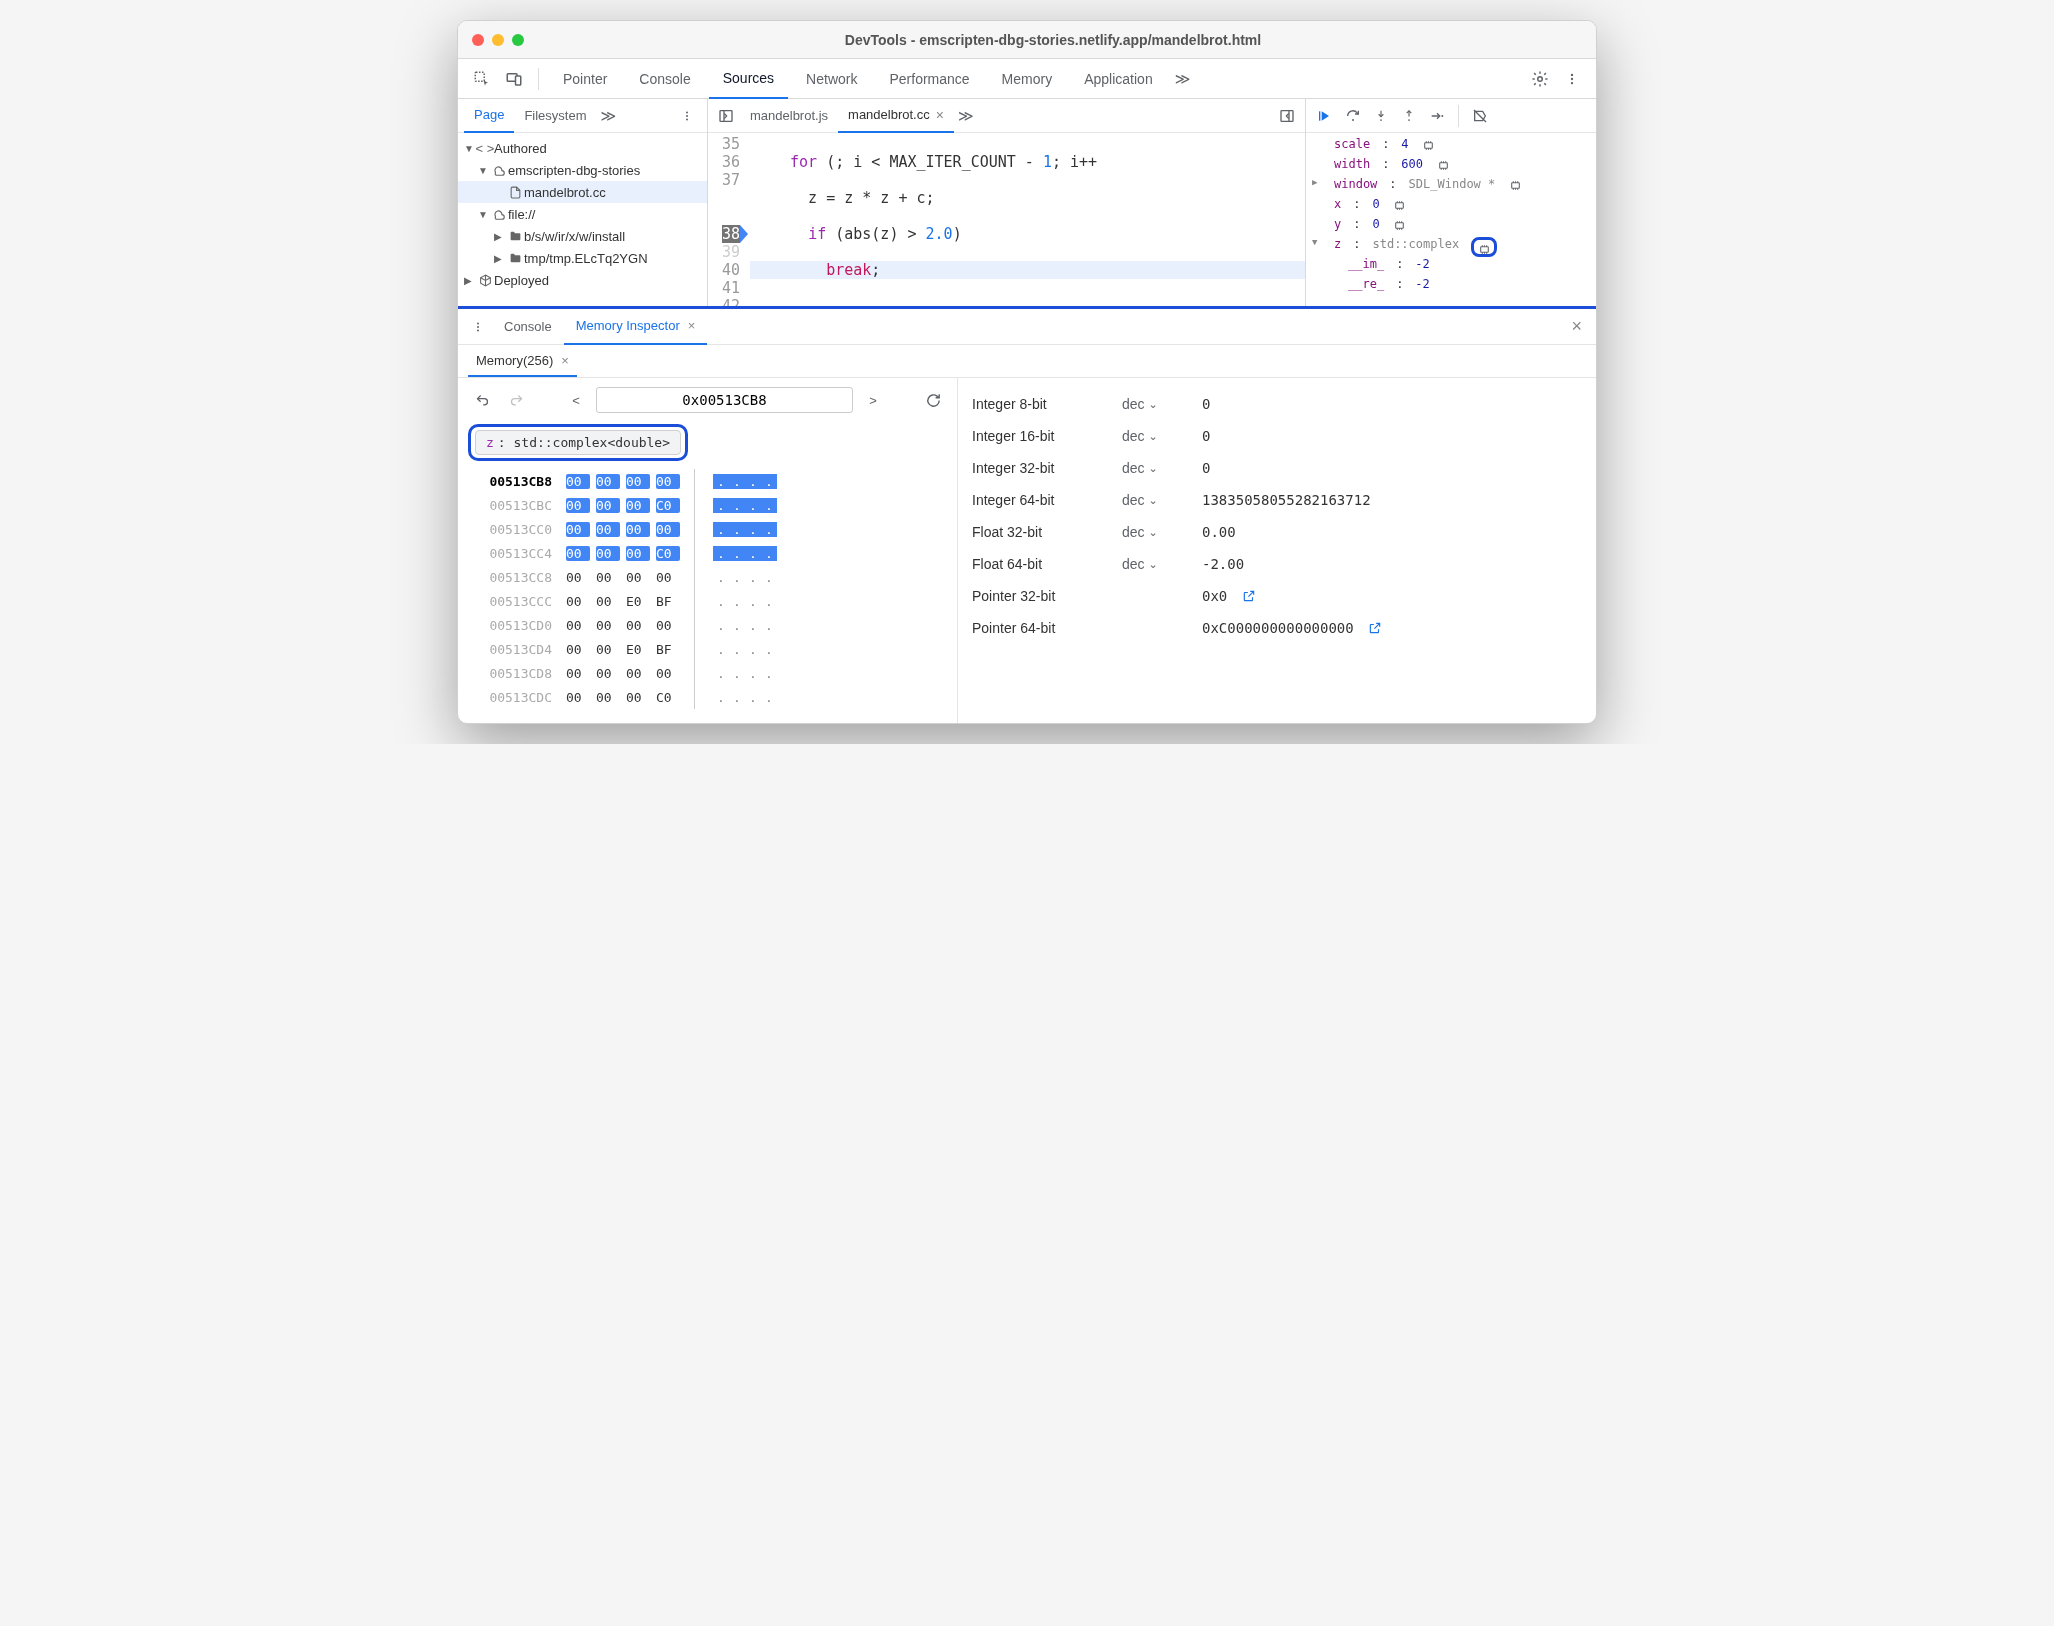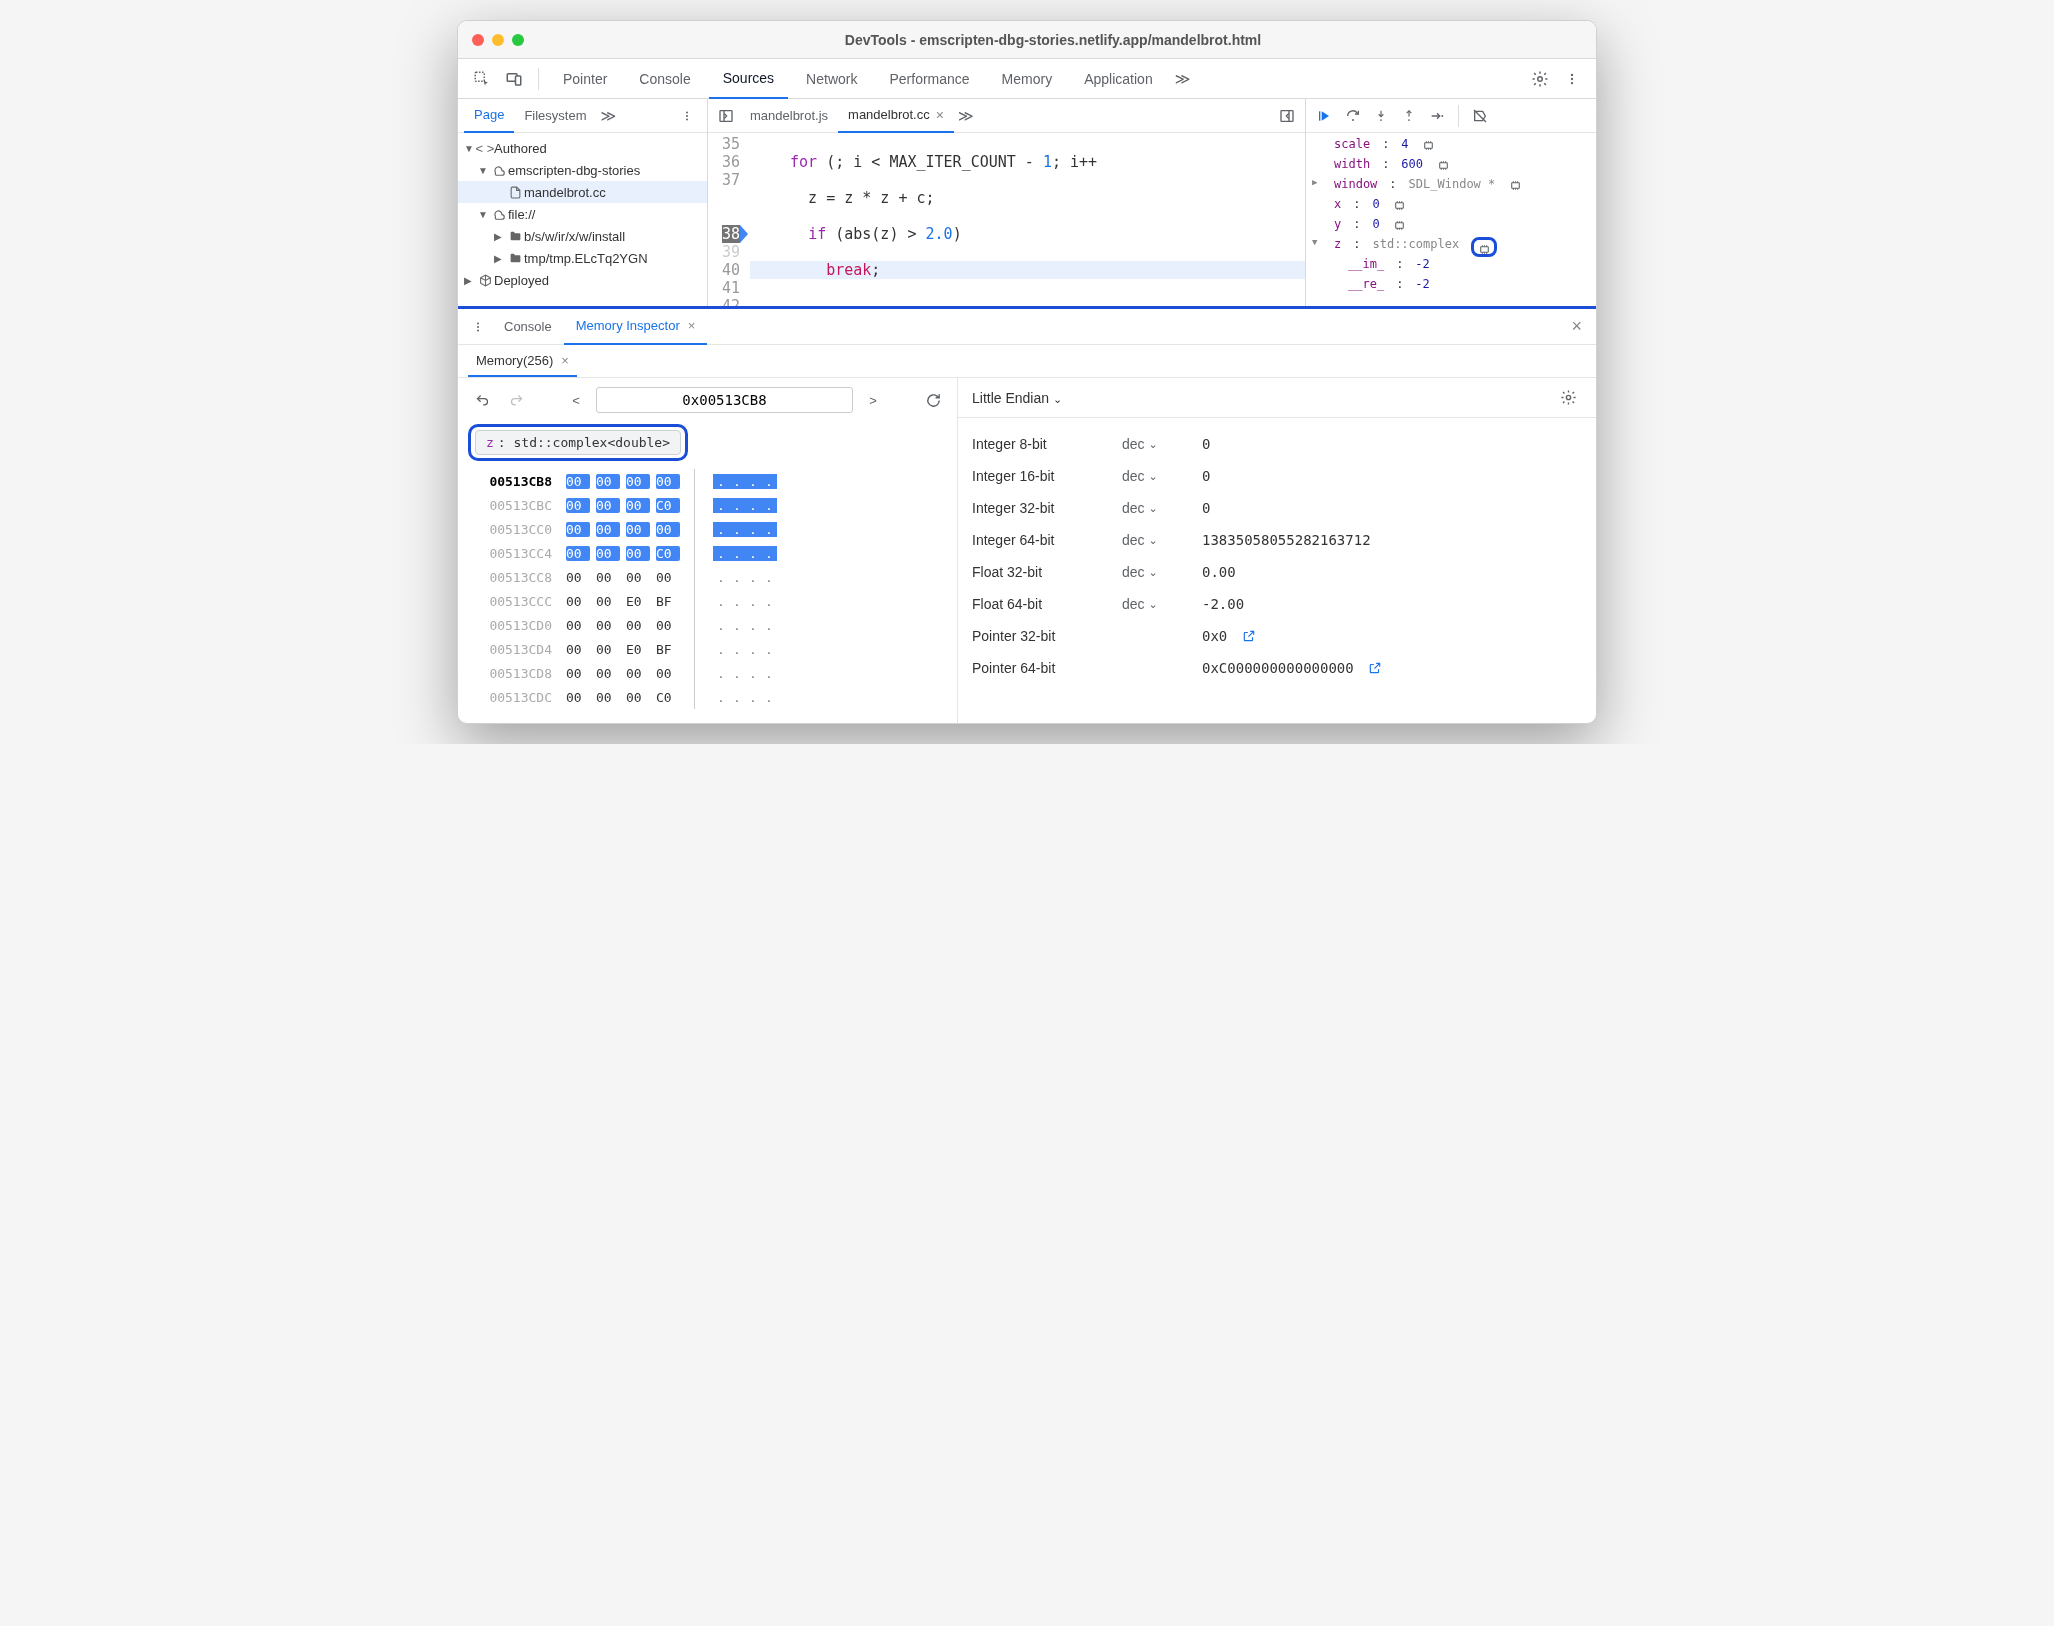--- a/index.html
+++ b/index.html
@@ -637,29 +637,20 @@
               <span class="ac">.</span>
               <span class="ac">.</span>
               <span class="ac">.</span>
               <span class="ac">.</span>
             </span>
           </div>
         </div>
     </div>
 
     <div class="mem-right">
-      <div class="endian-bar">
-        <span><span>Little Endian</span> <span style="font-size:11px">⌄</span></span>
-        <div class="gear icon-btn">
-          <svg width="17" height="17" viewBox="0 0 24 24" fill="none" stroke="currentColor" stroke-width="2">
-              <circle cx="12" cy="12" r="3"></circle>
-              <path d="M12 2v3M12 19v3M4.2 4.2l2.1 2.1M17.7 17.7l2.1 2.1M2 12h3M19 12h3M4.2 19.8l2.1-2.1M17.7 6.3l2.1-2.1"></path>
-            </svg>
-        </div>
-      </div>
       <div class="val-grid" id="val-grid">
           <div class="vrow">
             <span class="vlabel">Integer 8-bit</span>
             <span class="vfmt">dec <span style="font-size:11px">⌄</span></span>
             <span class="vval">0</span>
           </div>
           <div class="vrow">
             <span class="vlabel">Integer 16-bit</span>
             <span class="vfmt">dec <span style="font-size:11px">⌄</span></span>
             <span class="vval">0</span>

